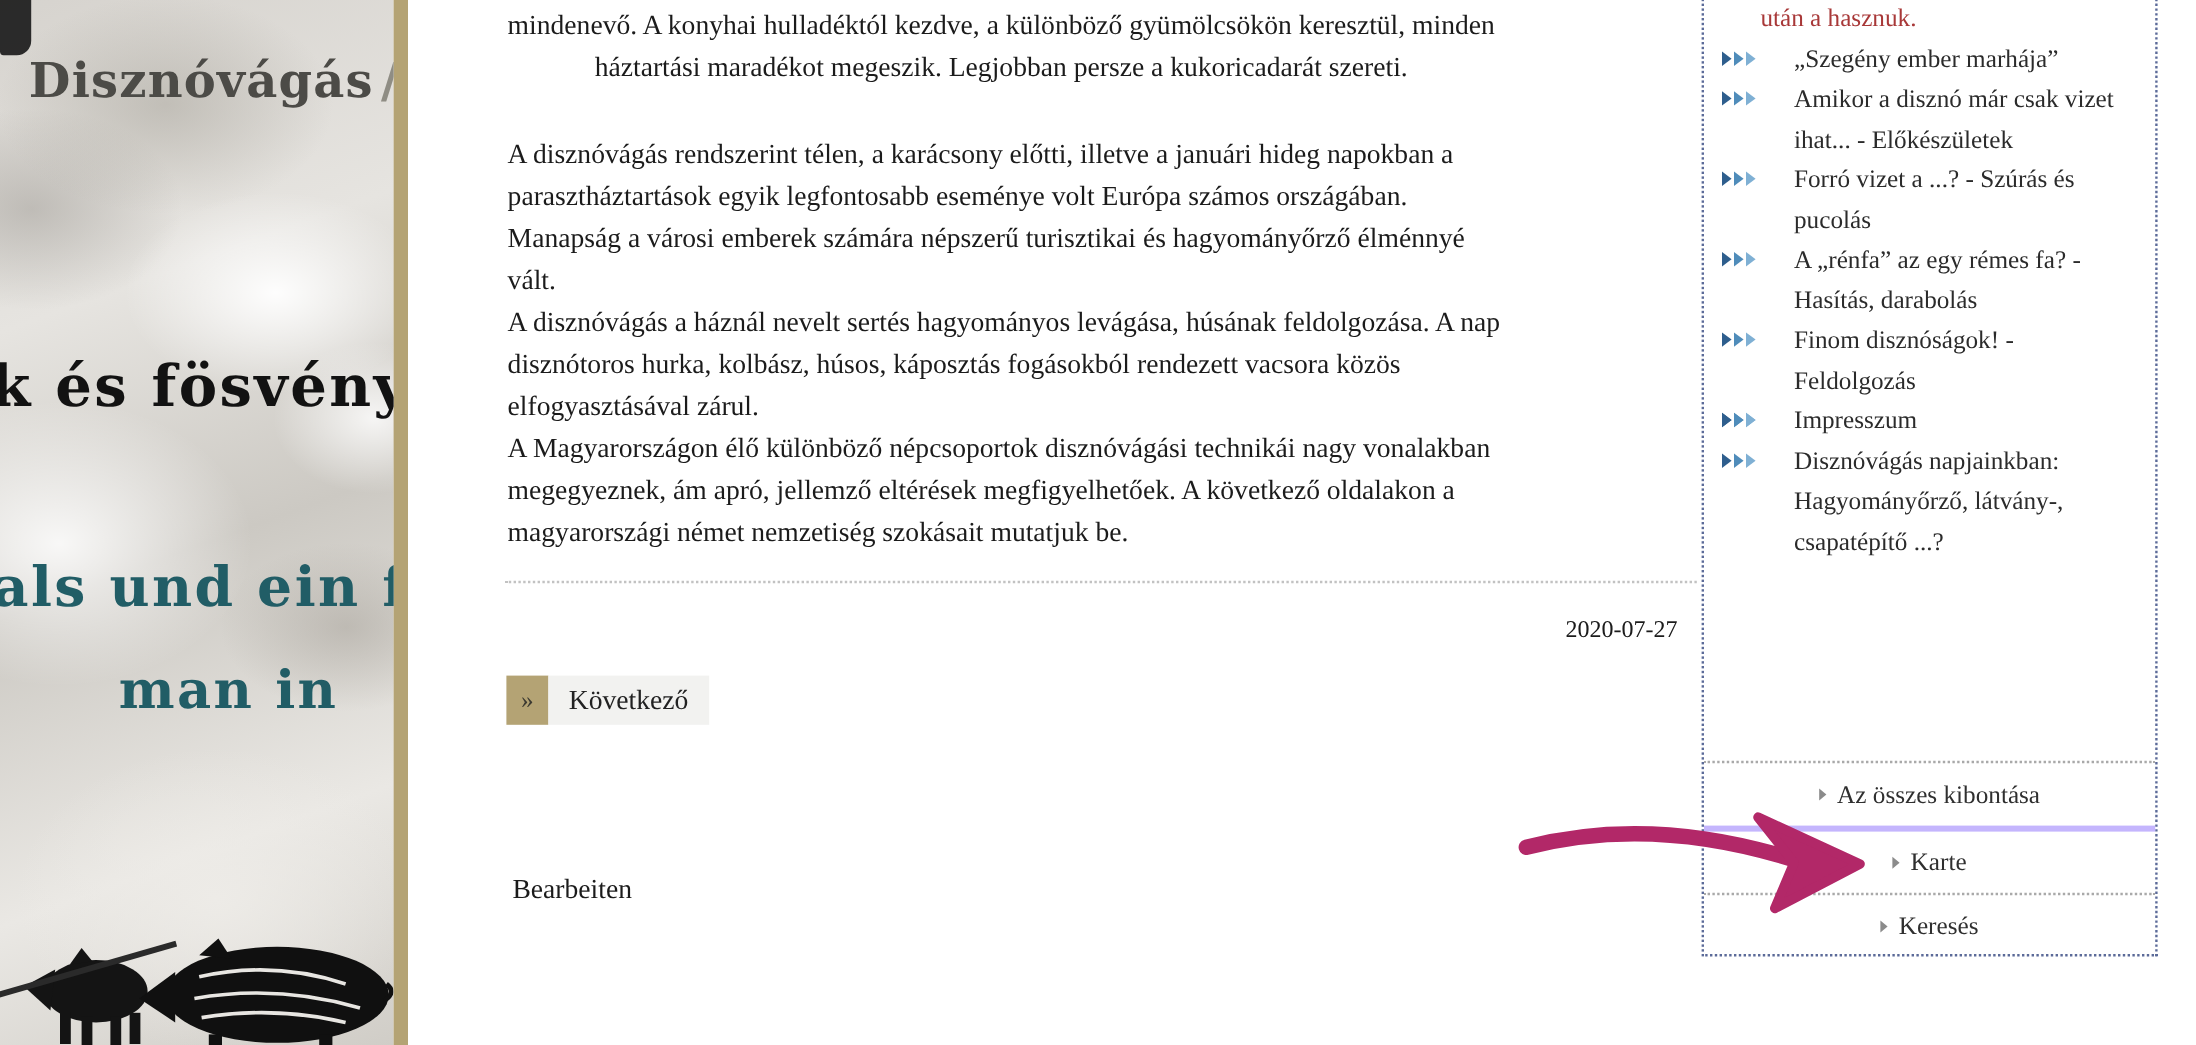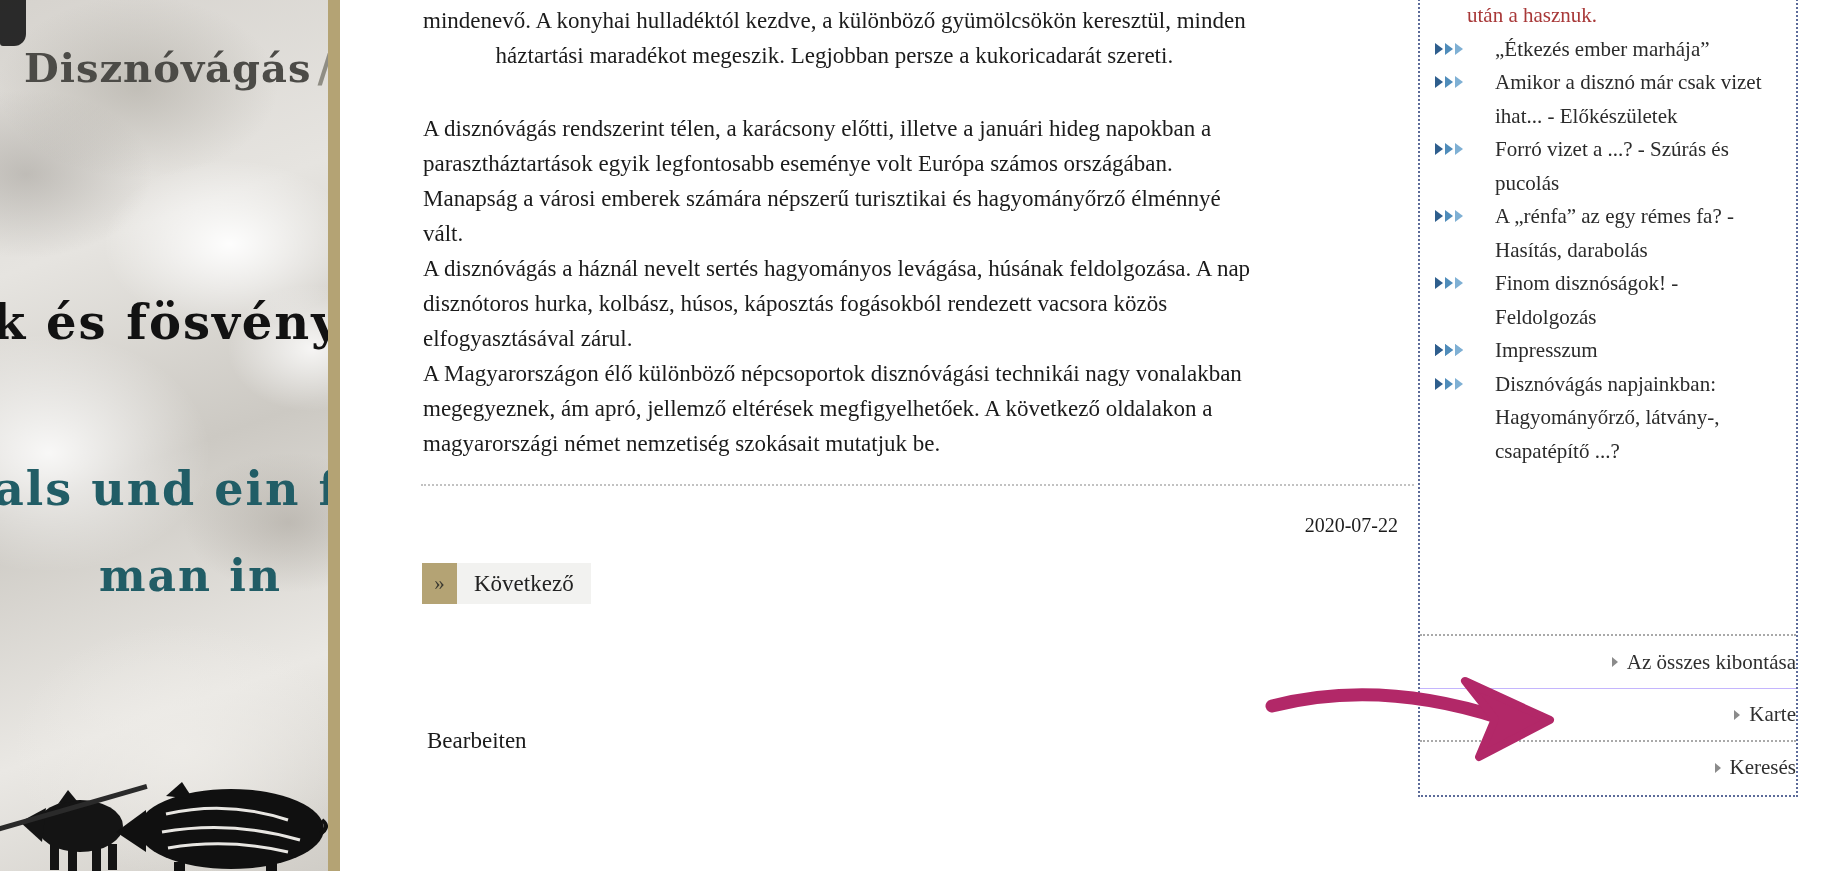--- a/index.html
+++ b/index.html
@@ -43,23 +43,23 @@
   .sidebar{position:absolute;left:1418px;top:-22px;width:380px;height:819px;box-sizing:border-box;
     border:2px dotted #5c6b99;background:#fff;}
   .side-inner{padding:19px 6px 0 14px;font-size:21px;line-height:33.5px;}
   .side-current{color:#a83838;padding-left:33px;cursor:pointer;}
   .side-list{list-style:none;margin:0;padding:0;color:#2b2b2b;}
   .side-list li{position:relative;padding-left:61px;white-space:pre-line;cursor:pointer;}
   .bullets{position:absolute;left:1px;top:10px;display:flex;gap:2px;}
   .tri{width:0;height:0;border-top:6px solid transparent;border-bottom:6px solid transparent;border-left:8px solid #2e5e8d;}
   .tri.t2{border-left-color:#4f8cba;} .tri.t3{border-left-color:#7fb0d4;}
   .side-foot{position:absolute;left:0;right:0;top:654px;font-size:21px;color:#2f2f2f;}
-  .frow{display:flex;align-items:center;justify-content:flex-end;gap:9px;cursor:pointer;}
+  .frow{display:flex;align-items:center;justify-content:center;gap:9px;cursor:pointer;}
   .frow1{height:52px;border-top:2px dotted #a9a9a9;}
-  .frow2{height:51px;border-top:1px solid #c4b5fd;font-family:Liberation Serif, serif;}
+  .frow2{height:51px;border-top:5px solid #c4b5fd;font-family:Liberation Serif, serif;}
   .frow3{height:51px;border-top:2px dotted #a9a9a9;}
   .gtri{width:0;height:0;border-top:5px solid transparent;border-bottom:5px solid transparent;border-left:6px solid #8b8b8b;}
   
   .arrow-svg{position:absolute;left:1262px;top:674px;z-index:5;}
 </style>
 </head>
 <body>
 
 <div class="banner">
   <div class="blob"></div>
@@ -102,34 +102,34 @@
 parasztháztartások egyik legfontosabb eseménye volt Európa számos országában.
 Manapság a városi emberek számára népszerű turisztikai és hagyományőrző élménnyé
 vált.
 A disznóvágás a háznál nevelt sertés hagyományos levágása, húsának feldolgozása. A nap
 disznótoros hurka, kolbász, húsos, káposztás fogásokból rendezett vacsora közös
 elfogyasztásával zárul.
 A Magyarországon élő különböző népcsoportok disznóvágási technikái nagy vonalakban
 megegyeznek, ám apró, jellemző eltérések megfigyelhetőek. A következő oldalakon a
 magyarországi német nemzetiség szokásait mutatjuk be.</div>
 <div class="main-sep"></div>
-<div class="date">2020-07-22</div>
+<div class="date">2020-07-27</div>
 
 <div class="next">
   <span class="next-ic">»</span>
   <span class="next-lb">Következő</span>
 </div>
 
 <div class="edit">Bearbeiten</div>
 
 <div class="sidebar">
   <div class="side-inner">
     <div class="side-current">után a hasznuk.</div>
     <ul class="side-list">
-      <li><span class="bullets"><span class="tri"></span><span class="tri t2"></span><span class="tri t3"></span></span><span>„Étkezés ember marhája”</span></li>
+      <li><span class="bullets"><span class="tri"></span><span class="tri t2"></span><span class="tri t3"></span></span><span>„Szegény ember marhája”</span></li>
       <li><span class="bullets"><span class="tri"></span><span class="tri t2"></span><span class="tri t3"></span></span><span>Amikor a disznó már csak vizet
 ihat... - Előkészületek</span></li>
       <li><span class="bullets"><span class="tri"></span><span class="tri t2"></span><span class="tri t3"></span></span><span>Forró vizet a ...? - Szúrás és
 pucolás</span></li>
       <li><span class="bullets"><span class="tri"></span><span class="tri t2"></span><span class="tri t3"></span></span><span>A „rénfa” az egy rémes fa? -
 Hasítás, darabolás</span></li>
       <li><span class="bullets"><span class="tri"></span><span class="tri t2"></span><span class="tri t3"></span></span><span>Finom disznóságok! -
 Feldolgozás</span></li>
       <li><span class="bullets"><span class="tri"></span><span class="tri t2"></span><span class="tri t3"></span></span></li>
       <li><span class="bullets"><span class="tri"></span><span class="tri t2"></span><span class="tri t3"></span></span><span>Impresszum</span></li>

